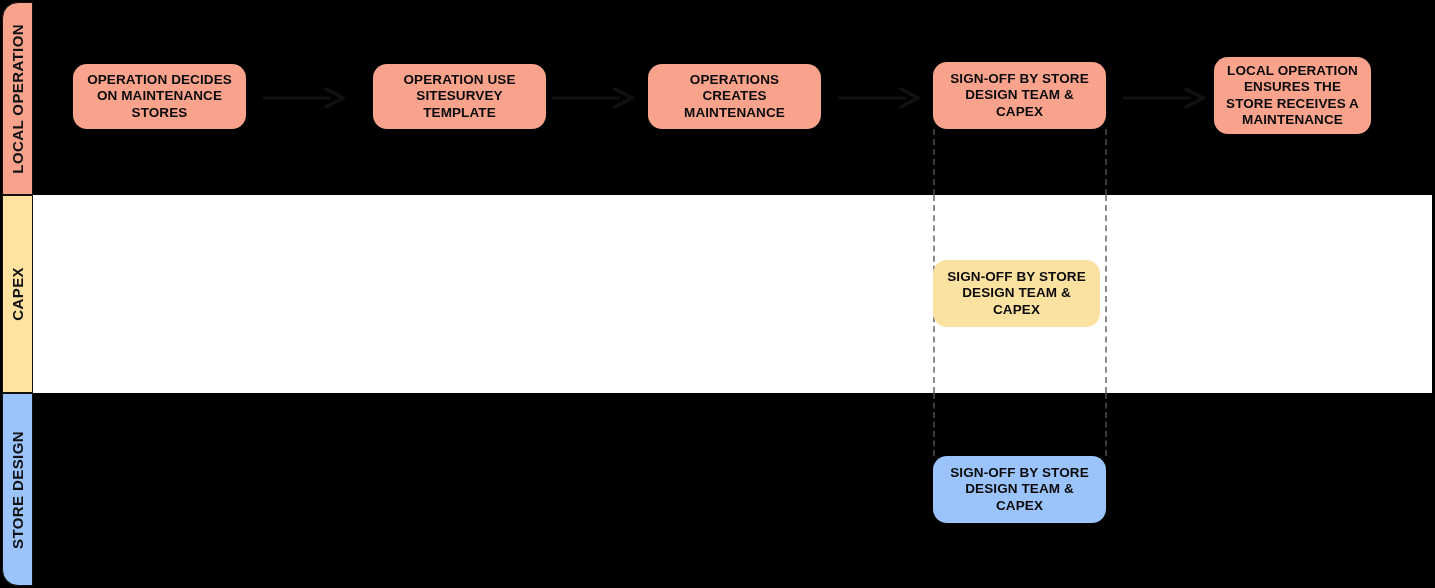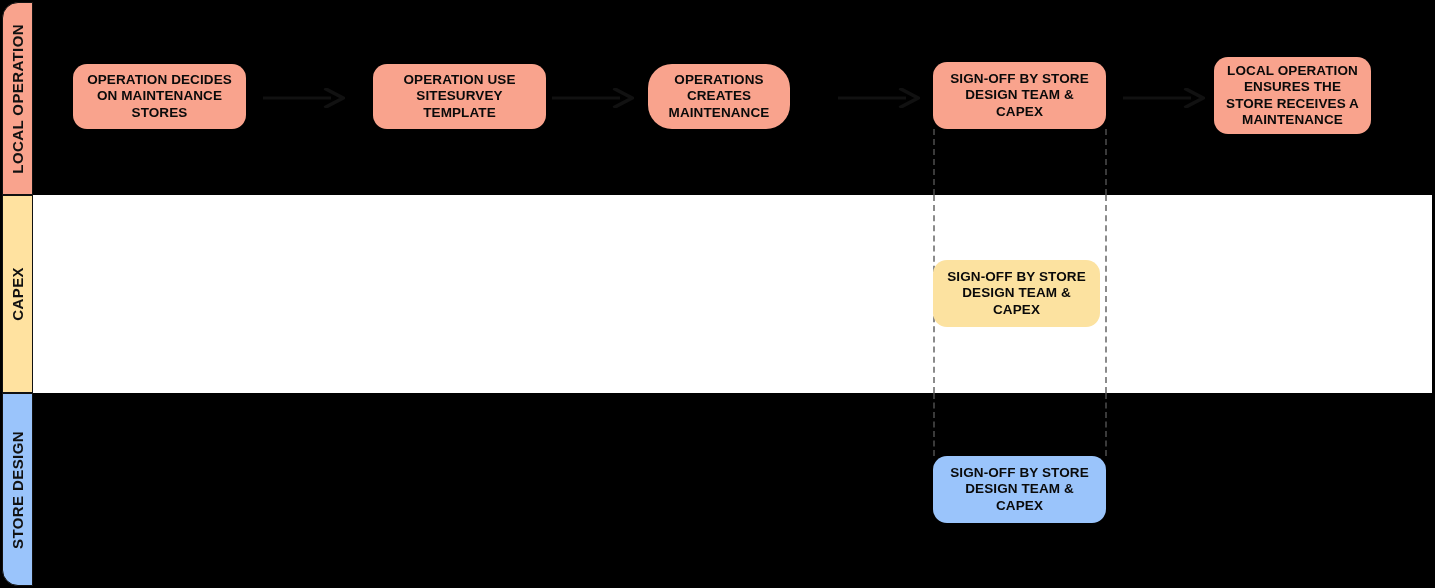--- a/index.html
+++ b/index.html
@@ -100,21 +100,21 @@
     letter-spacing: 0.1px;
     padding: 4px 8px;
     font-family: "Liberation Sans", sans-serif;
   }
   .node.salmon { background: #F9A38D; }
   .node.yellow { background: #FCE2A0; }
   .node.blue   { background: #9AC4FB; }
 
   #node-1 { left: 73px;   top: 64px;  width: 173px; height: 65px; justify-content: flex-end; }
   #node-2 { left: 362px;  top: 64px;  width: 173px; height: 65px; margin-left: 11px; }
-  #node-3 { left: 648px;  top: 64px;  width: 142px; height: 65px; border-radius: 24px; }
+  #node-3 { left: 648px;  top: 64px;  width: 173px; height: 65px; }
   #node-4 { left: 933px;  top: 62px;  width: 173px; height: 67px; }
   #node-5 { left: 1214px; top: 57px;  width: 157px; height: 77px; }
   #node-6 { left: 933px;  top: 260px; width: 167px; height: 67px; }
   #node-7 { left: 933px;  top: 456px; width: 173px; height: 67px; }
 
   
   .arrow {
     position: absolute;
     top: 88px;
     height: 20px;

